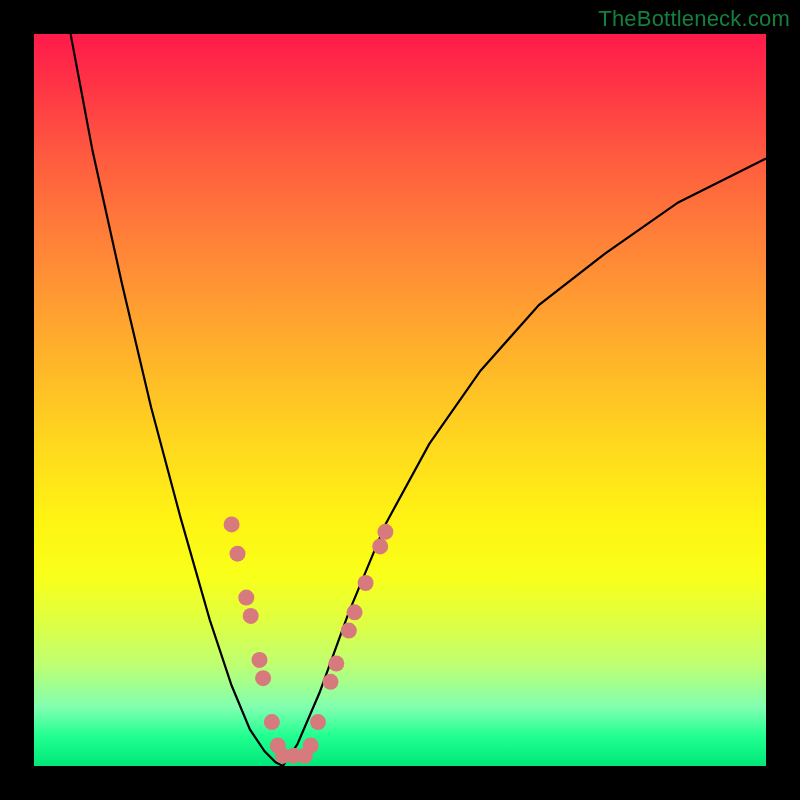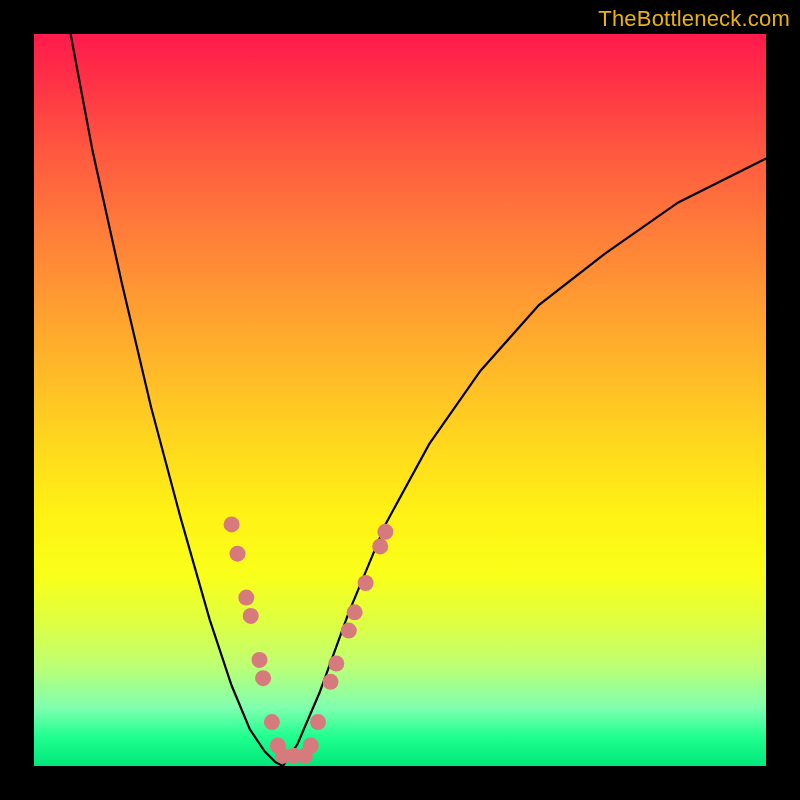--- a/index.html
+++ b/index.html
@@ -14,21 +14,21 @@
     #ffb928 46%,
     #ffd81e 56%,
     #fff314 66%,
     #f9ff1a 74%,
     #e0ff40 80%,
     #c0ff70 86%,
     #80ffb0 92%,
     #20ff90 96%,
     #00e878 100%)}
 .curve{position:absolute;left:0;top:0;width:732px;height:732px}
-.watermark{position:absolute;top:6px;right:10px;color:#eab308;font-size:22px;font-weight:400;letter-spacing:0.2px}
+.watermark{position:absolute;top:6px;right:10px;color:#15803d;font-size:22px;font-weight:400;letter-spacing:0.2px}
 </style>
 </head>
 <body>
 
 <div class="frame">
   <div class="plot">
     <svg class="curve" viewBox="0 0 732 732" preserveAspectRatio="none">
       <path d="M36.6 0.0 L58.6 117.1 L87.8 248.9 L117.1 373.3 L146.4 483.1 L175.7 585.6 L197.6 651.5 L215.9 695.4 L230.6 717.4 L241.6 728.3 L248.9 732.0 " id="path-left" fill="none" stroke="#000" stroke-width="2.2"></path>
       <path d="M248.9 732.0 L263.5 710.0 L285.5 658.8 L314.8 578.3 L351.4 490.4 L395.3 409.9 L446.5 336.7 L505.1 270.8 L571.0 219.6 L644.2 168.4 L732.0 124.4 " id="path-right" fill="none" stroke="#000" stroke-width="2.2"></path>
       <g id="marker-group">

